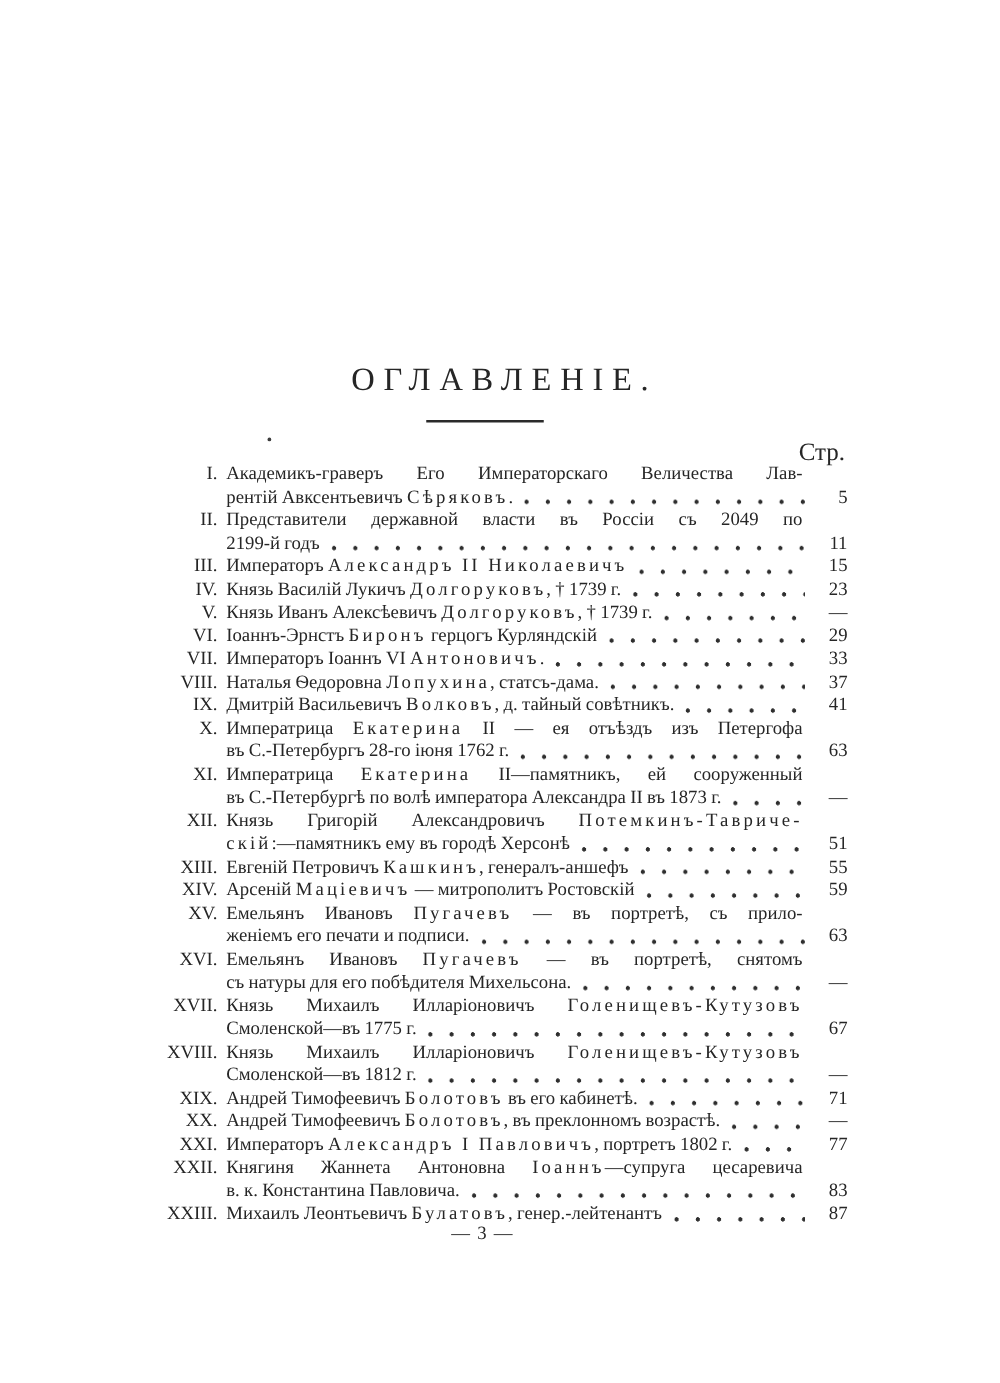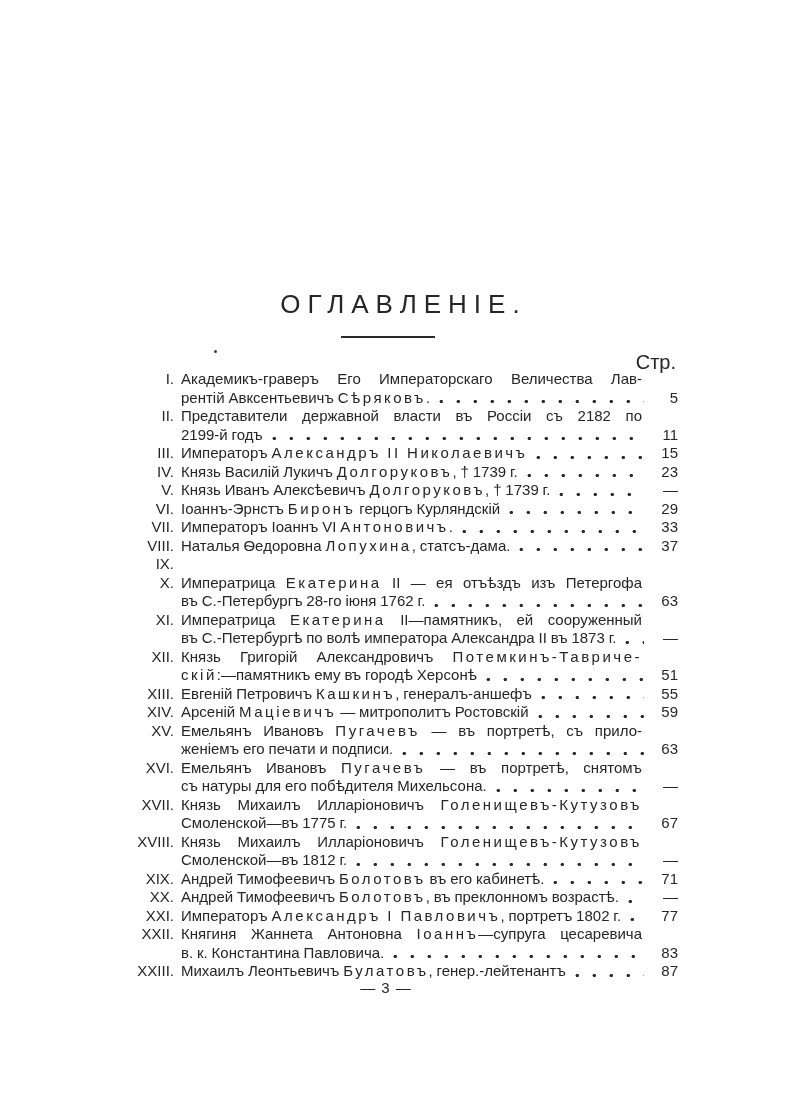--- a/index.html
+++ b/index.html
@@ -5,21 +5,21 @@
   html, body {
     margin: 0;
     padding: 0;
     background: #ffffff;
   }
   .sheet {
     position: relative;
     width: 800px;
     height: 1106px;
     background: #ffffff;
-    font-family: Liberation Sans, sans-serif;
+    font-family: Liberation Serif, serif;
     color: #262626;
     overflow: hidden;
   }
   .title {
     position: absolute;
     top: 289px;
     left: 0;
     width: 100%;
     text-align: center;
     font-size: 26px;
@@ -122,21 +122,21 @@
           <div class="line last">
             <span class="txt"><span>рентій Авксентьевичъ </span><span class="sp">Сѣряковъ</span><span>.</span></span>
             <span class="leader"></span>
             <span class="pg">5</span>
           </div>
         </div>
       </div>
       <div class="entry">
         <div class="num">II.</div>
         <div class="body">
-          <div class="line full"><span class="txt"><span>Представители державной власти въ Россіи съ 2182 по</span></span></div>
+          <div class="line full"><span class="txt"><span>Представители державной власти въ Россіи съ 2049 по</span></span></div>
           <div class="line last">
             <span class="txt"><span>2199-й годъ</span></span>
             <span class="leader"></span>
             <span class="pg">11</span>
           </div>
         </div>
       </div>
       <div class="entry">
         <div class="num">III.</div>
         <div class="body">
@@ -192,20 +192,27 @@
         <div class="body">
           <div class="line last">
             <span class="txt"><span>Наталья Ѳедоровна </span><span class="sp">Лопухина</span><span>, статсъ-дама.</span></span>
             <span class="leader"></span>
             <span class="pg">37</span>
           </div>
         </div>
       </div>
       <div class="entry">
         <div class="num">IX.</div>
+        <div class="body">
+          <div class="line last">
+            <span class="txt"><span>Дмитрій Васильевичъ </span><span class="sp">Волковъ</span><span>, д. тайный совѣтникъ.</span></span>
+            <span class="leader"></span>
+            <span class="pg">41</span>
+          </div>
+        </div>
       </div>
       <div class="entry">
         <div class="num">X.</div>
         <div class="body">
           <div class="line full"><span class="txt"><span>Императрица </span><span class="sp">Екатерина</span><span> II — ея отъѣздъ изъ Петергофа</span></span></div>
           <div class="line last">
             <span class="txt"><span>въ С.-Петербургъ 28-го іюня 1762 г.</span></span>
             <span class="leader"></span>
             <span class="pg">63</span>
           </div>

